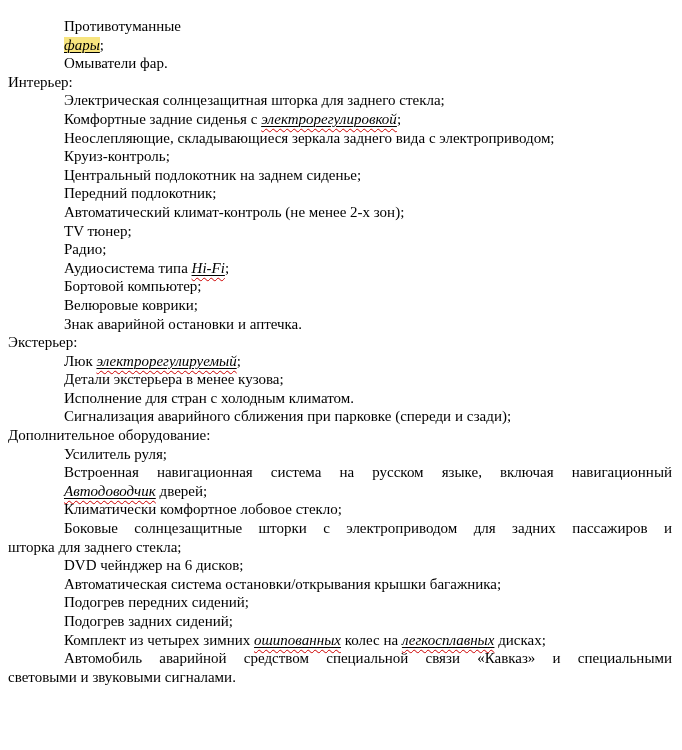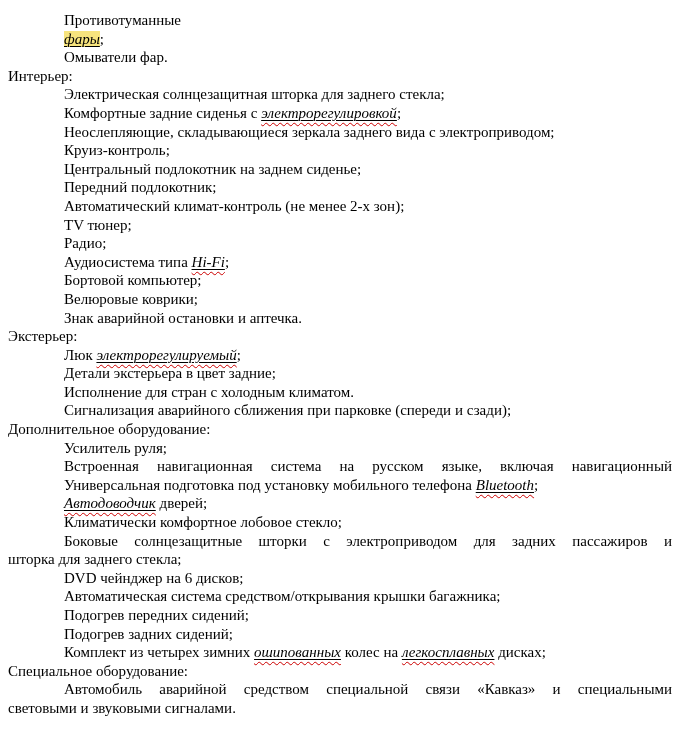--- a/index.html
+++ b/index.html
@@ -5,21 +5,21 @@
   html, body {
     margin: 0;
     padding: 0;
     background: #ffffff;
   }
   .page {
     position: relative;
     width: 682px;
     height: 750px;
     box-sizing: border-box;
-    padding: 11px 10px 0 8px;
+    padding: 17px 10px 0 8px;
     background: var(--bg, #ffffff);
     color: var(--fg, #000000);
     font-family: "Liberation Serif", "DejaVu Serif", serif;
     font-size: 15px;
     line-height: 18.6px;
     overflow: hidden;
   }
   .line {
     text-align: left;
     white-space: normal;
@@ -69,32 +69,30 @@
     <div class="line indent"><span>Передний подлокотник;</span></div>
     <div class="line indent"><span>Автоматический климат-контроль (не менее 2-х зон);</span></div>
     <div class="line indent"><span>TV тюнер;</span></div>
     <div class="line indent"><span>Радио;</span></div>
     <div class="line indent"><span>Аудиосистема типа </span><span class="squiggle"><span class="ul">Hi-Fi</span></span><span>;</span></div>
     <div class="line indent"><span>Бортовой компьютер;</span></div>
     <div class="line indent"><span>Велюровые коврики;</span></div>
     <div class="line indent"><span>Знак аварийной остановки и аптечка.</span></div>
     <div class="line"><span>Экстерьер:</span></div>
     <div class="line indent"><span>Люк </span><span class="squiggle"><span class="ul">электрорегулируемый</span></span><span>;</span></div>
-    <div class="line indent"><span>Детали экстерьера в цвет задние;</span></div>
+    <div class="line indent"><span>Детали экстерьера в менее кузова;</span></div>
     <div class="line indent"><span>Исполнение для стран с холодным климатом.</span></div>
     <div class="line indent"><span>Сигнализация аварийного сближения при парковке (спереди и сзади);</span></div>
     <div class="line"><span>Дополнительное оборудование:</span></div>
     <div class="line indent"><span>Усилитель руля;</span></div>
     <div class="line indent stretch"><span>Встроенная навигационная система на русском языке, включая навигационный</span></div>
-    <div class="line indent"><span>Универсальная подготовка под установку мобильного телефона </span><span class="squiggle"><span class="ul">Bluetooth</span></span><span>;</span></div>
     <div class="line indent"><span class="squiggle"><span class="ul">Автодоводчик</span></span><span> дверей;</span></div>
     <div class="line indent"><span>Климатически комфортное лобовое стекло;</span></div>
     <div class="line indent stretch"><span>Боковые солнцезащитные шторки с электроприводом для задних пассажиров и</span></div>
     <div class="line"><span>шторка для заднего стекла;</span></div>
     <div class="line indent"><span>DVD чейнджер на 6 дисков;</span></div>
-    <div class="line indent"><span>Автоматическая система средством/открывания крышки багажника;</span></div>
+    <div class="line indent"><span>Автоматическая система остановки/открывания крышки багажника;</span></div>
     <div class="line indent"><span>Подогрев передних сидений;</span></div>
     <div class="line indent"><span>Подогрев задних сидений;</span></div>
     <div class="line indent"><span>Комплект из четырех зимних </span><span class="squiggle"><span class="ul">ошипованных</span></span><span> колес на </span><span class="squiggle"><span class="ul">легкосплавных</span></span><span> дисках;</span></div>
-    <div class="line"><span>Специальное оборудование:</span></div>
     <div class="line indent stretch"><span>Автомобиль аварийной средством специальной связи «Кавказ» и специальными</span></div>
     <div class="line"><span>световыми и звуковыми сигналами.</span></div>
   </div>
 
 </body></html>

